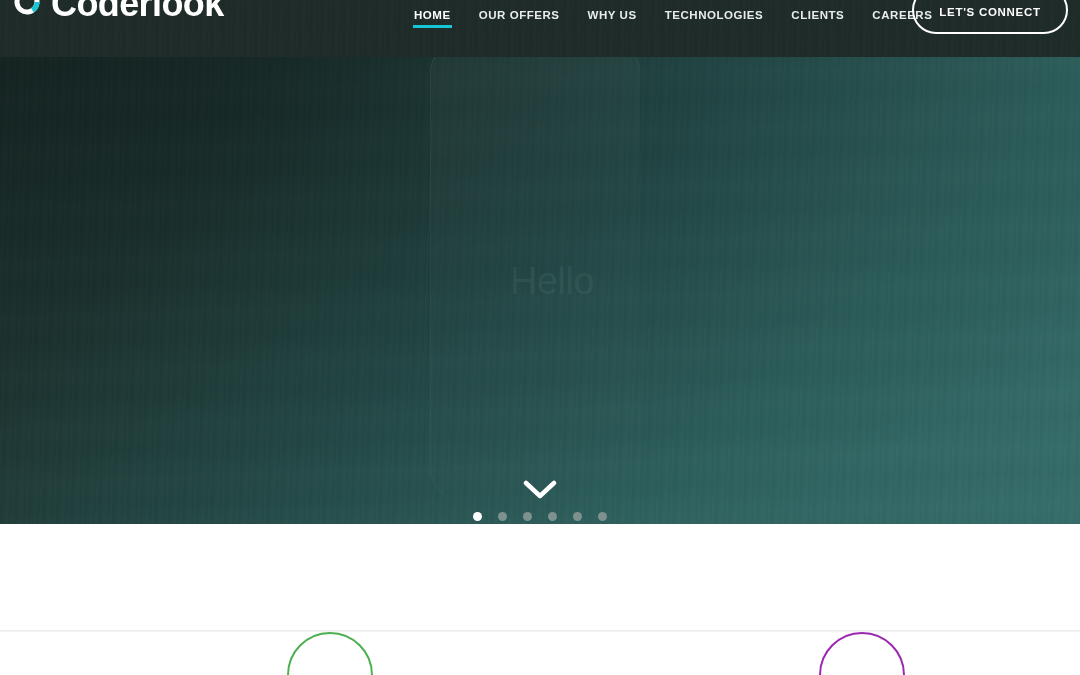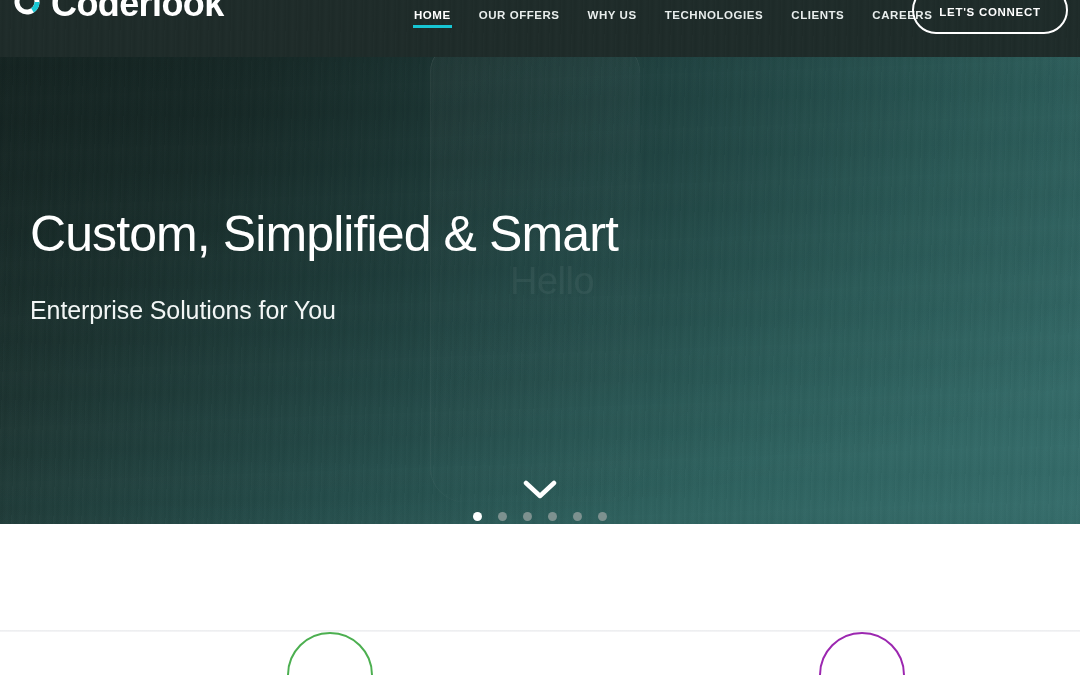--- a/index.html
+++ b/index.html
@@ -314,24 +314,20 @@
   </div>
 
   <section id="hero">
     <div id="hero-grain"></div>
     <div id="hero-vignette"></div>
 
     <div id="hero-device"></div>
 
     <div id="hero-watermark">Hello</div>
 
-    <div id="hero-copy">
-      <h1 id="hero-title">Custom, Simplified &amp; Smart</h1>
-      <p id="hero-subtitle">Enterprise Solutions for You</p>
-    </div>
 
     <div id="scroll-cue">
       <svg width="34" height="22" viewBox="0 0 34 22">
         <polyline points="3,4 17,17 31,4" fill="none" stroke="#ffffff" stroke-width="4.5" stroke-linecap="round" stroke-linejoin="round"></polyline>
       </svg>
     </div>
 
     <div id="carousel-dots">
       <span class="dot active" style="background: rgb(255, 255, 255);"></span>
       <span class="dot" style="background: rgb(125, 145, 143);"></span>

